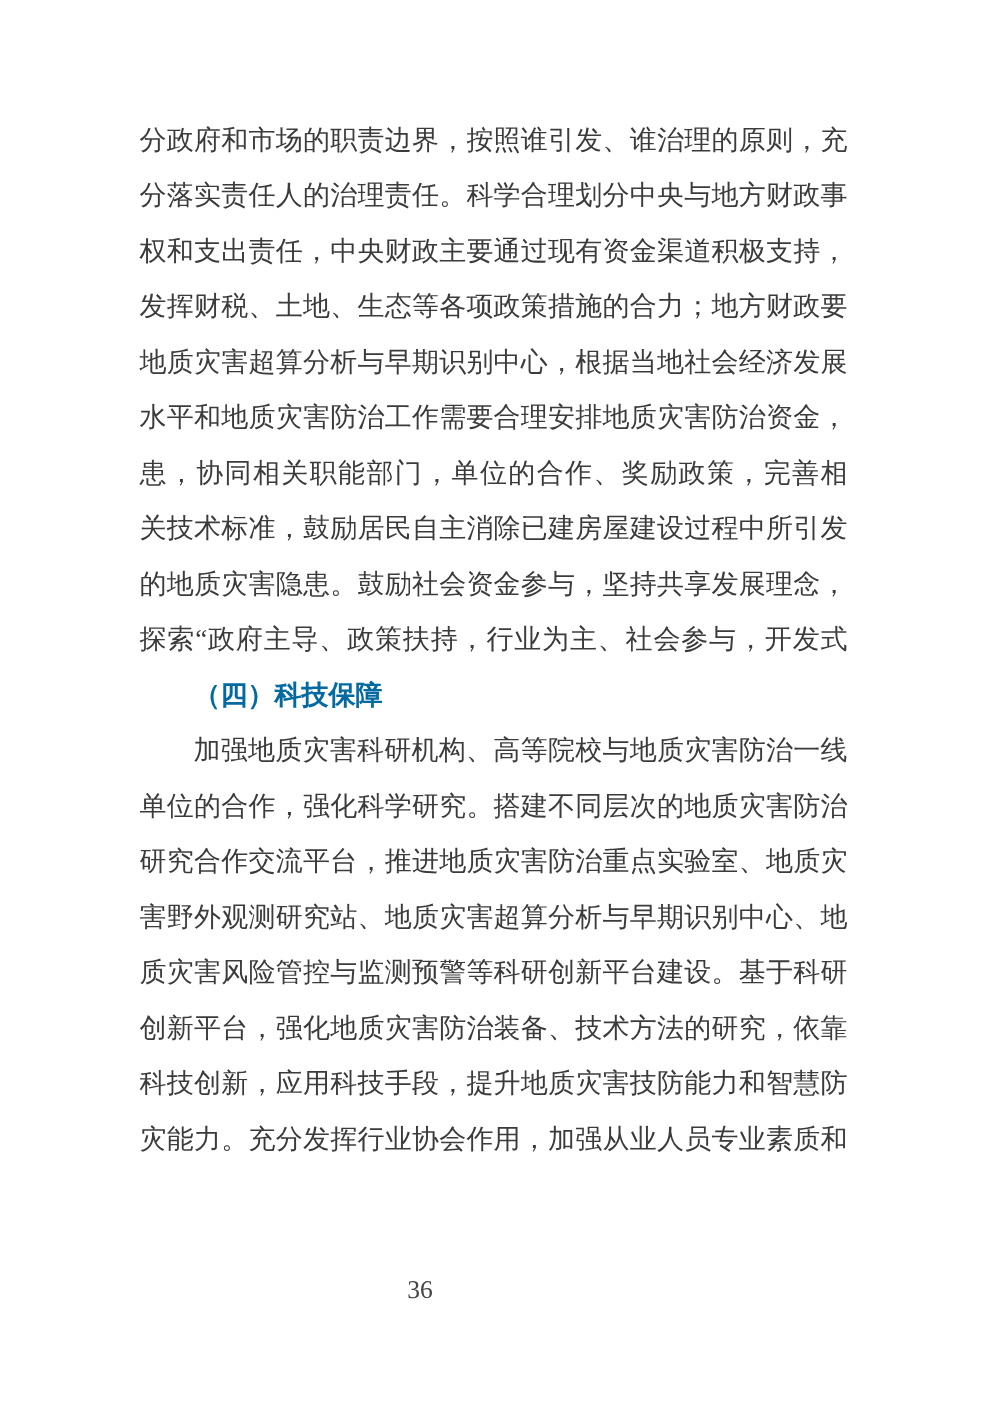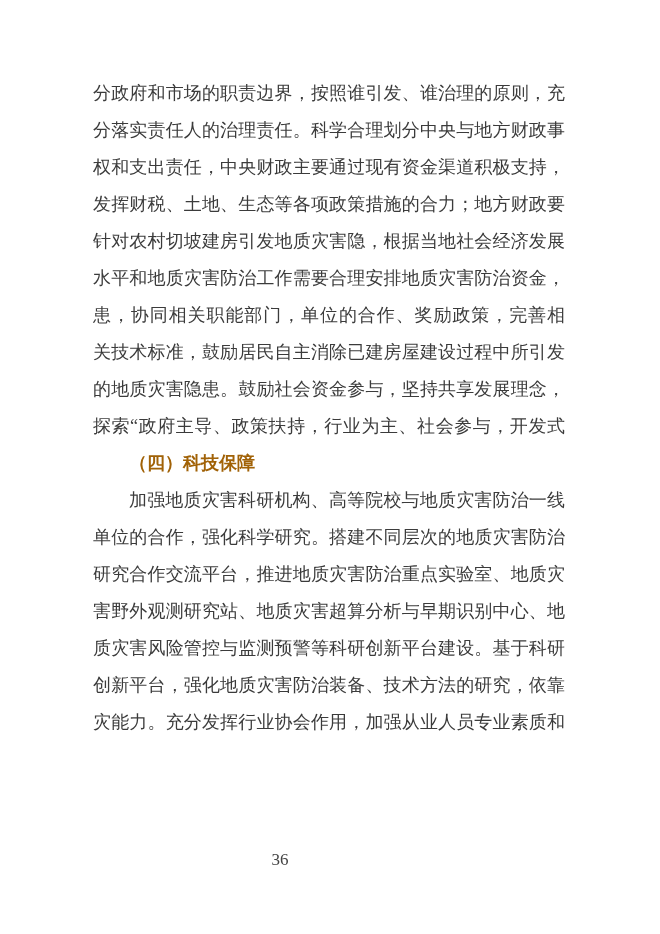--- a/index.html
+++ b/index.html
@@ -37,21 +37,21 @@
   }
   .line.last-line {
     text-align: left;
     text-align-last: left;
   }
   .line.indent {
     text-indent: 36px;
   }
   .section-heading {
     font-weight: 700;
-    color: #a16207;
+    color: #0369a1;
     text-align: left;
     text-align-last: left;
     text-indent: 36px;
     height: 37px;
     line-height: 37px;
     white-space: nowrap;
   }
   .page-number {
     position: absolute;
     left: 0;
@@ -69,37 +69,38 @@
 
 <div class="page">
 
   <div class="text-block">
 
     <div>
       <div class="line">分政府和市场的职责边界，按照谁引发、谁治理的原则，充</div>
       <div class="line">分落实责任人的治理责任。科学合理划分中央与地方财政事</div>
       <div class="line">权和支出责任，中央财政主要通过现有资金渠道积极支持，</div>
       <div class="line">发挥财税、土地、生态等各项政策措施的合力；地方财政要</div>
-      <div class="line">针对农村切坡建房引发地质灾害隐，根据当地社会经济发展</div>
+      <div class="line">地质灾害超算分析与早期识别中心，根据当地社会经济发展</div>
       <div class="line">水平和地质灾害防治工作需要合理安排地质灾害防治资金，</div>
       <div class="line">患，协同相关职能部门，单位的合作、奖励政策，完善相</div>
       <div class="line">关技术标准，鼓励居民自主消除已建房屋建设过程中所引发</div>
       <div class="line">的地质灾害隐患。鼓励社会资金参与，坚持共享发展理念，</div>
       <div class="line">探索“政府主导、政策扶持，行业为主、社会参与，开发式</div>
     </div>
 
     <div class="section-heading">（四）科技保障</div>
 
     <div>
       <div class="line indent">加强地质灾害科研机构、高等院校与地质灾害防治一线</div>
       <div class="line">单位的合作，强化科学研究。搭建不同层次的地质灾害防治</div>
       <div class="line">研究合作交流平台，推进地质灾害防治重点实验室、地质灾</div>
       <div class="line">害野外观测研究站、地质灾害超算分析与早期识别中心、地</div>
       <div class="line">质灾害风险管控与监测预警等科研创新平台建设。基于科研</div>
       <div class="line">创新平台，强化地质灾害防治装备、技术方法的研究，依靠</div>
+      <div class="line">科技创新，应用科技手段，提升地质灾害技防能力和智慧防</div>
       <div class="line">灾能力。充分发挥行业协会作用，加强从业人员专业素质和</div>
     </div>
 
   </div>
 
   <div class="page-number">36</div>
 
 </div>
 
 </body></html>

